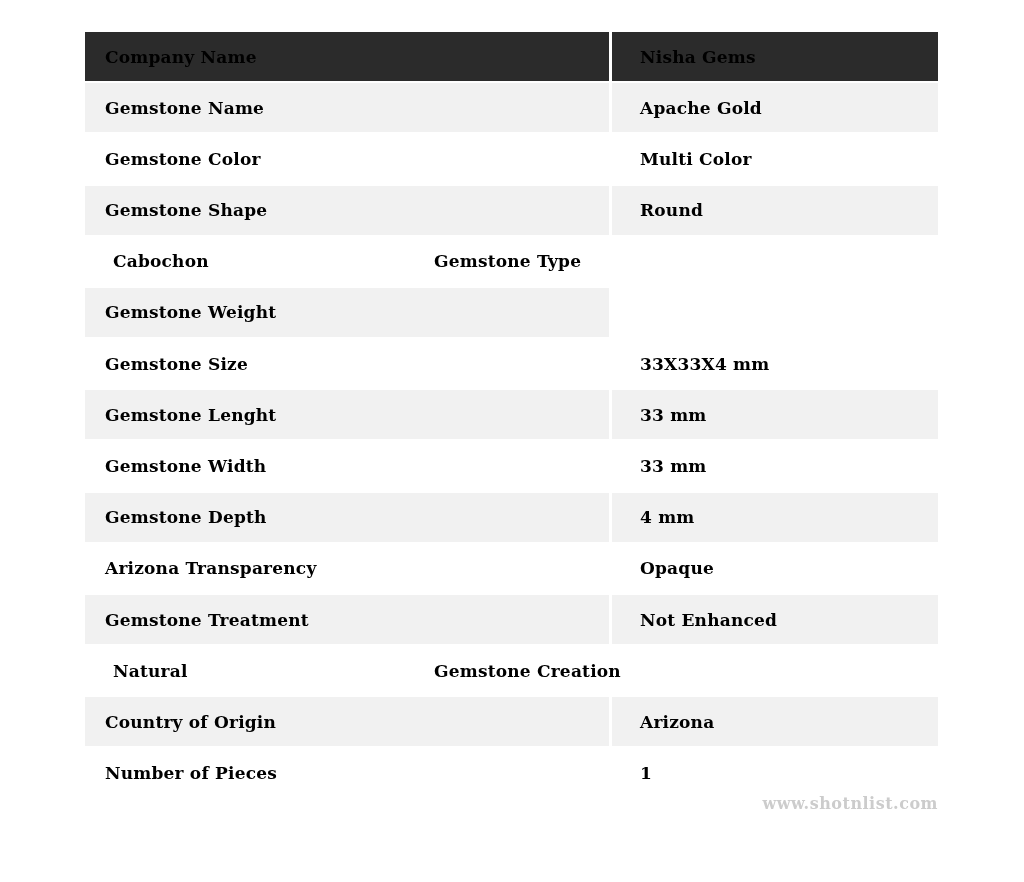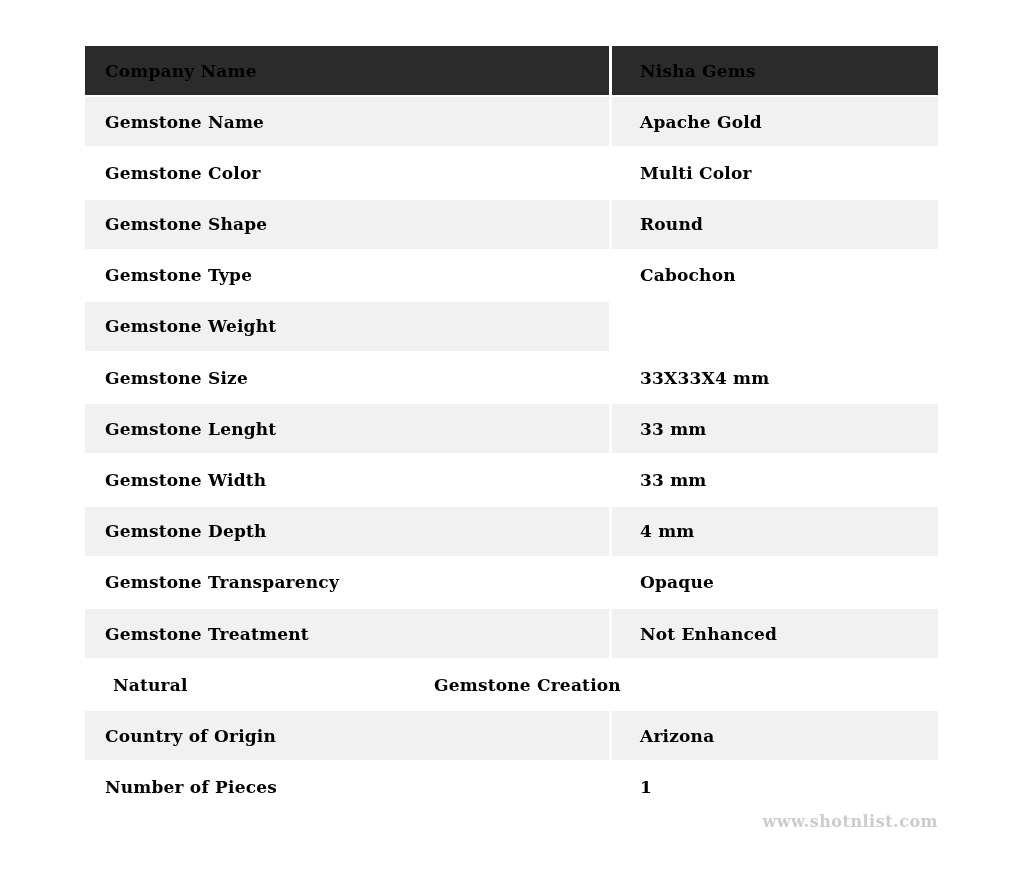--- a/index.html
+++ b/index.html
@@ -19,21 +19,21 @@
     width: 1024px;
     height: 882px;
     background: var(--page-bg);
     position: relative;
     font-family: "DejaVu Serif", "Liberation Serif", serif;
     overflow: hidden;
   }
   .spec-table {
     position: absolute;
     left: 85px;
-    top: 46px;
+    top: 32px;
     width: 853px;
   }
   .row {
     display: flex;
     height: 49px;
     margin-bottom: 2.2px;
     gap: 3px;
   }
   .cell {
     display: flex;
@@ -52,21 +52,21 @@
     padding-left: 28px;
   }
   .row.header .cell {
     background: var(--header-bg);
     color: var(--text-color);
   }
   .row.data .cell { background: var(--row-bg); }
   .row.data.alt .cell { background: var(--row-alt-bg); }
   .watermark {
     position: absolute;
-    top: 812px;
+    top: 794px;
     right: 86px;
     font-weight: bold;
     font-size: 16px;
     color: var(--watermark-color);
     letter-spacing: 0.5px;
   }
 </style>
 </head>
 <body>
 
@@ -103,26 +103,26 @@
       <div class="row data alt">
         <div class="cell label">
           <span>Gemstone Shape</span>
         </div>
         <div class="cell value">
           <span>Round</span>
         </div>
       </div>
 
       <div class="row data">
+        <div class="cell value">
+          <span>Cabochon</span>
+        </div>
         <div class="cell label">
           <span>Gemstone Type</span>
         </div>
-        <div class="cell value">
-          <span>Cabochon</span>
-        </div>
       </div>
 
       <div class="row data alt">
         <div class="cell label">
           <span>Gemstone Weight</span>
         </div>
       </div>
 
       <div class="row data">
         <div class="cell label">
@@ -155,21 +155,21 @@
         <div class="cell label">
           <span>Gemstone Depth</span>
         </div>
         <div class="cell value">
           <span>4 mm</span>
         </div>
       </div>
 
       <div class="row data">
         <div class="cell label">
-          <span>Gemstone Transparency</span>
+          <span>Arizona Transparency</span>
         </div>
         <div class="cell value">
           <span>Opaque</span>
         </div>
       </div>
 
       <div class="row data alt">
         <div class="cell label">
           <span>Gemstone Treatment</span>
         </div>

